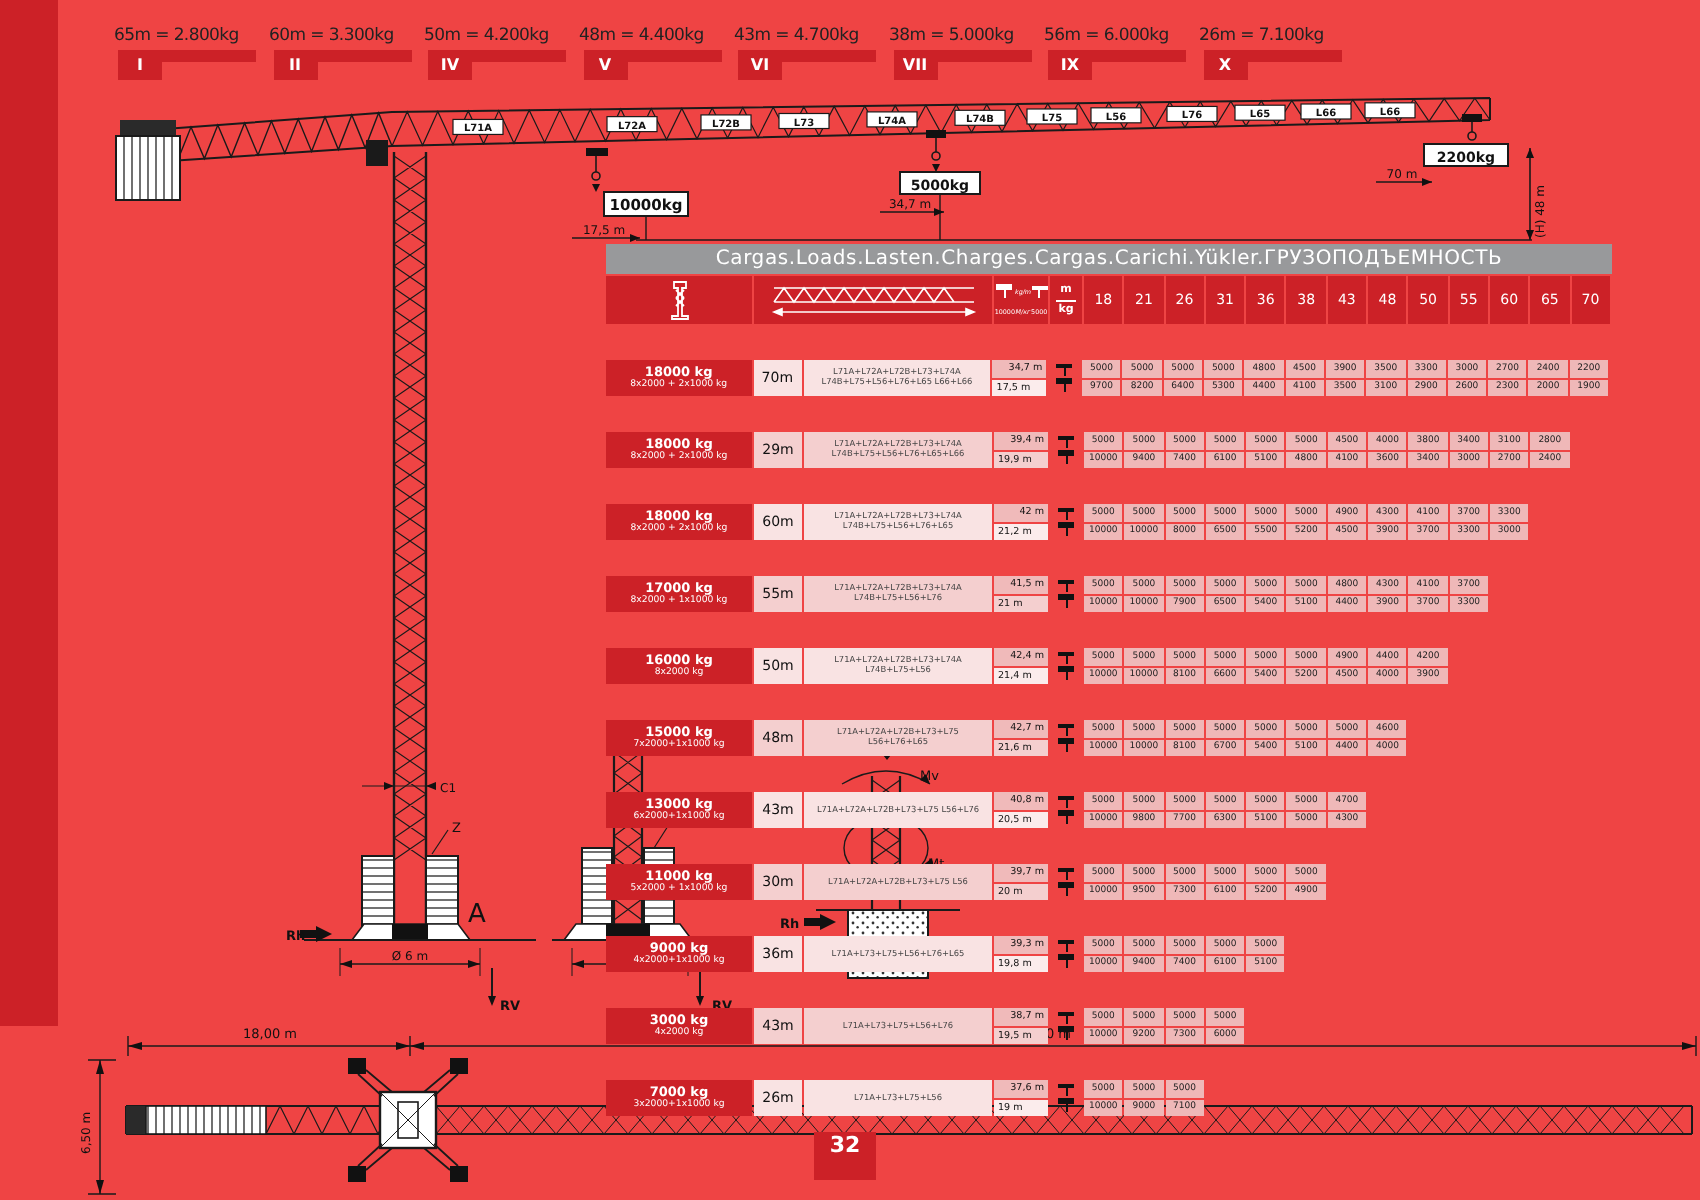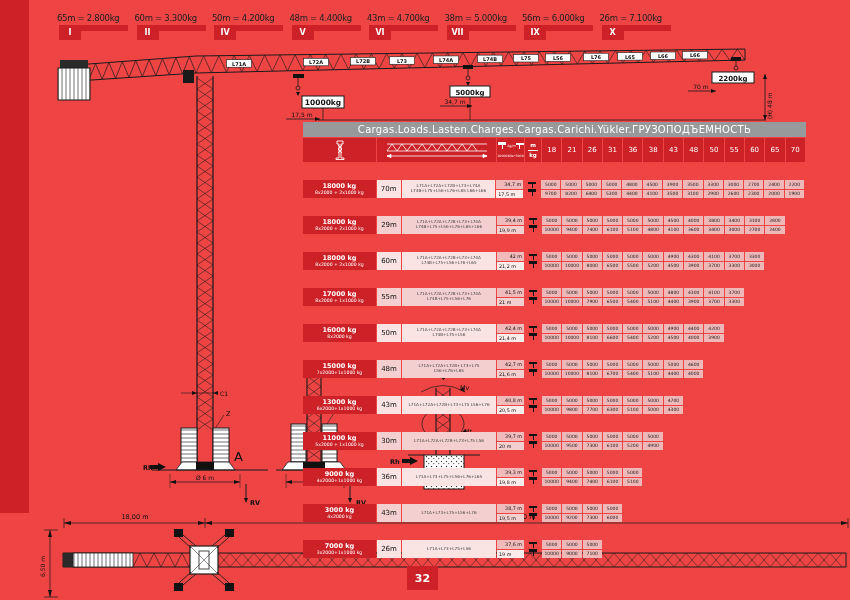--- a/index.html
+++ b/index.html
@@ -56,21 +56,21 @@
   .vc{width:19.3px;margin-right:1px;background:#efb8b8;font-size:4.5px;display:flex;
       align-items:center;justify-content:center;color:#222}
 
   .trolley{position:relative;display:inline-block;width:8px;height:8px}
   .trolley::before{content:'';position:absolute;left:0;top:1px;width:8px;height:2px;background:#111}
   .trolley::after{content:'';position:absolute;left:3.5px;top:3px;width:1px;height:4px;background:#111}
   .trolley.dbl::before{top:0;height:3px}
   .lt-head .trolley::before,.lt-head .trolley::after{background:#fff}
 
   .page-num{position:absolute;left:407px;top:566px;width:31px;height:24px;background:#cc2127;
-            color:#fff;font-size:11px;font-weight:bold;display:flex;align-items:center;justify-content:center}
+            color:#fff;font-size:11px;font-weight:bold;display:flex;justify-content:center}
 </style>
 </head>
 <body>
 
 <div class="page">
   <div class="red-bar"></div>
 
   <div class="ranges">
       <div class="range">
         <div class="range-label">65m = 2.800kg</div>

